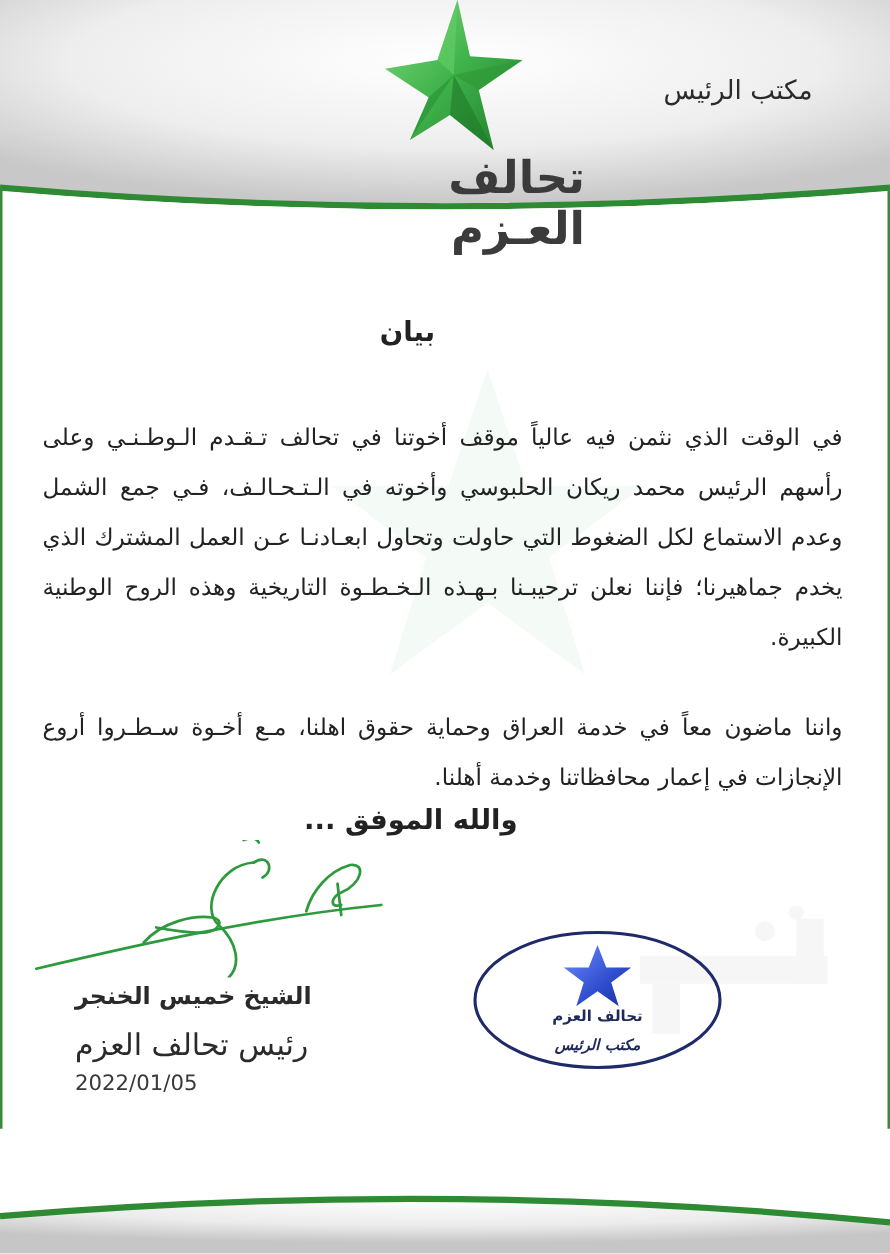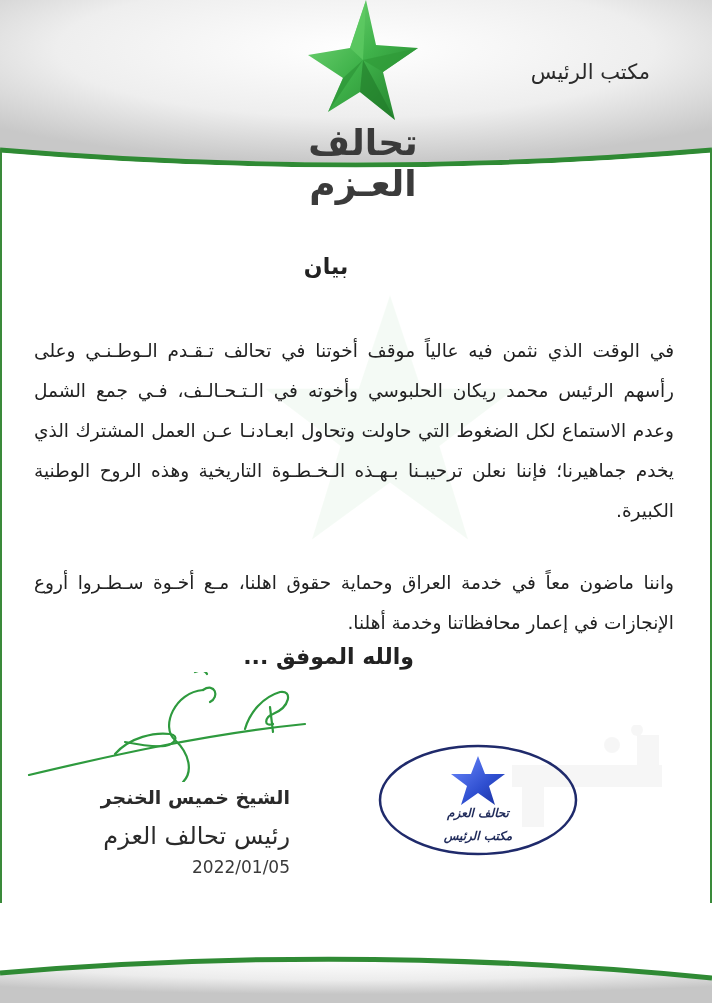--- a/index.html
+++ b/index.html
@@ -18,21 +18,21 @@
     position: absolute; left: 0; top: 0; width: 712px; height: 175px;
   }
   .footer-bg {
     position: absolute; left: 0; bottom: 0; width: 712px; height: 60px;
   }
   .logo-star {
     position: absolute; left: 288px; top: 0px; width: 135px; height: 125px;
   }
   .logo-text {
     position: absolute; left: 258px; top: 122px; width: 210px;
-    text-align: center; font-size: 36px; font-weight: bold; color: #3b3b3b;
+    font-size: 36px; font-weight: bold; color: #3b3b3b;
     direction: rtl; letter-spacing: 1px;
   }
   .office-label {
     position: absolute; right: 62px; top: 60px;
     font-size: 21px; color: #2b2b2b; direction: rtl;
   }
   .watermark {
     position: absolute; left: 260px; top: 240px; width: 260px; height: 360px;
     opacity: 0.05;
   }
@@ -50,32 +50,32 @@
   .p1 { top: 331px; }
   .p2 { top: 563px; margin-left: 30px; }
   .closing {
     position: absolute; right: 298px; top: 644px;
     direction: rtl; font-size: 22px; font-weight: bold; color: #222;
   }
   .signature {
     position: absolute; left: 25px; top: 672px; width: 285px; height: 110px;
   }
   .sig-block {
-    position: absolute; left: 60px; width: 230px; text-align: right; direction: rtl;
+    position: absolute; left: 60px; width: 230px; text-align: left; direction: rtl;
     color: #2a2a2a;
   }
   .sig-name { top: 786px; font-size: 19px; font-weight: bold; }
   .sig-role { top: 822px; font-size: 24px; font-weight: normal; }
   .sig-date { top: 857px; font-size: 17px; direction: ltr; color: #3a3a3a; }
   .stamp {
     position: absolute; left: 378px; top: 742px; width: 200px; height: 116px;
   }
   .stamp-text1, .stamp-text2 {
     position: absolute; left: 378px; width: 200px; text-align: center; direction: rtl;
-    font-size: 12px; font-weight: bold; color: #1f2a5a; font-style: italic;
+    font-size: 12px; font-weight: bold; color: #1f2a5a;
   }
   .stamp-text1 { top: 806px; }
   .stamp-text2 { top: 829px; font-style: italic; }
   .ghost-letters {
     position: absolute; right: 40px; top: 725px; width: 180px; height: 120px; opacity: 0.06;
   }
 </style>
 </head>
 <body>
 

